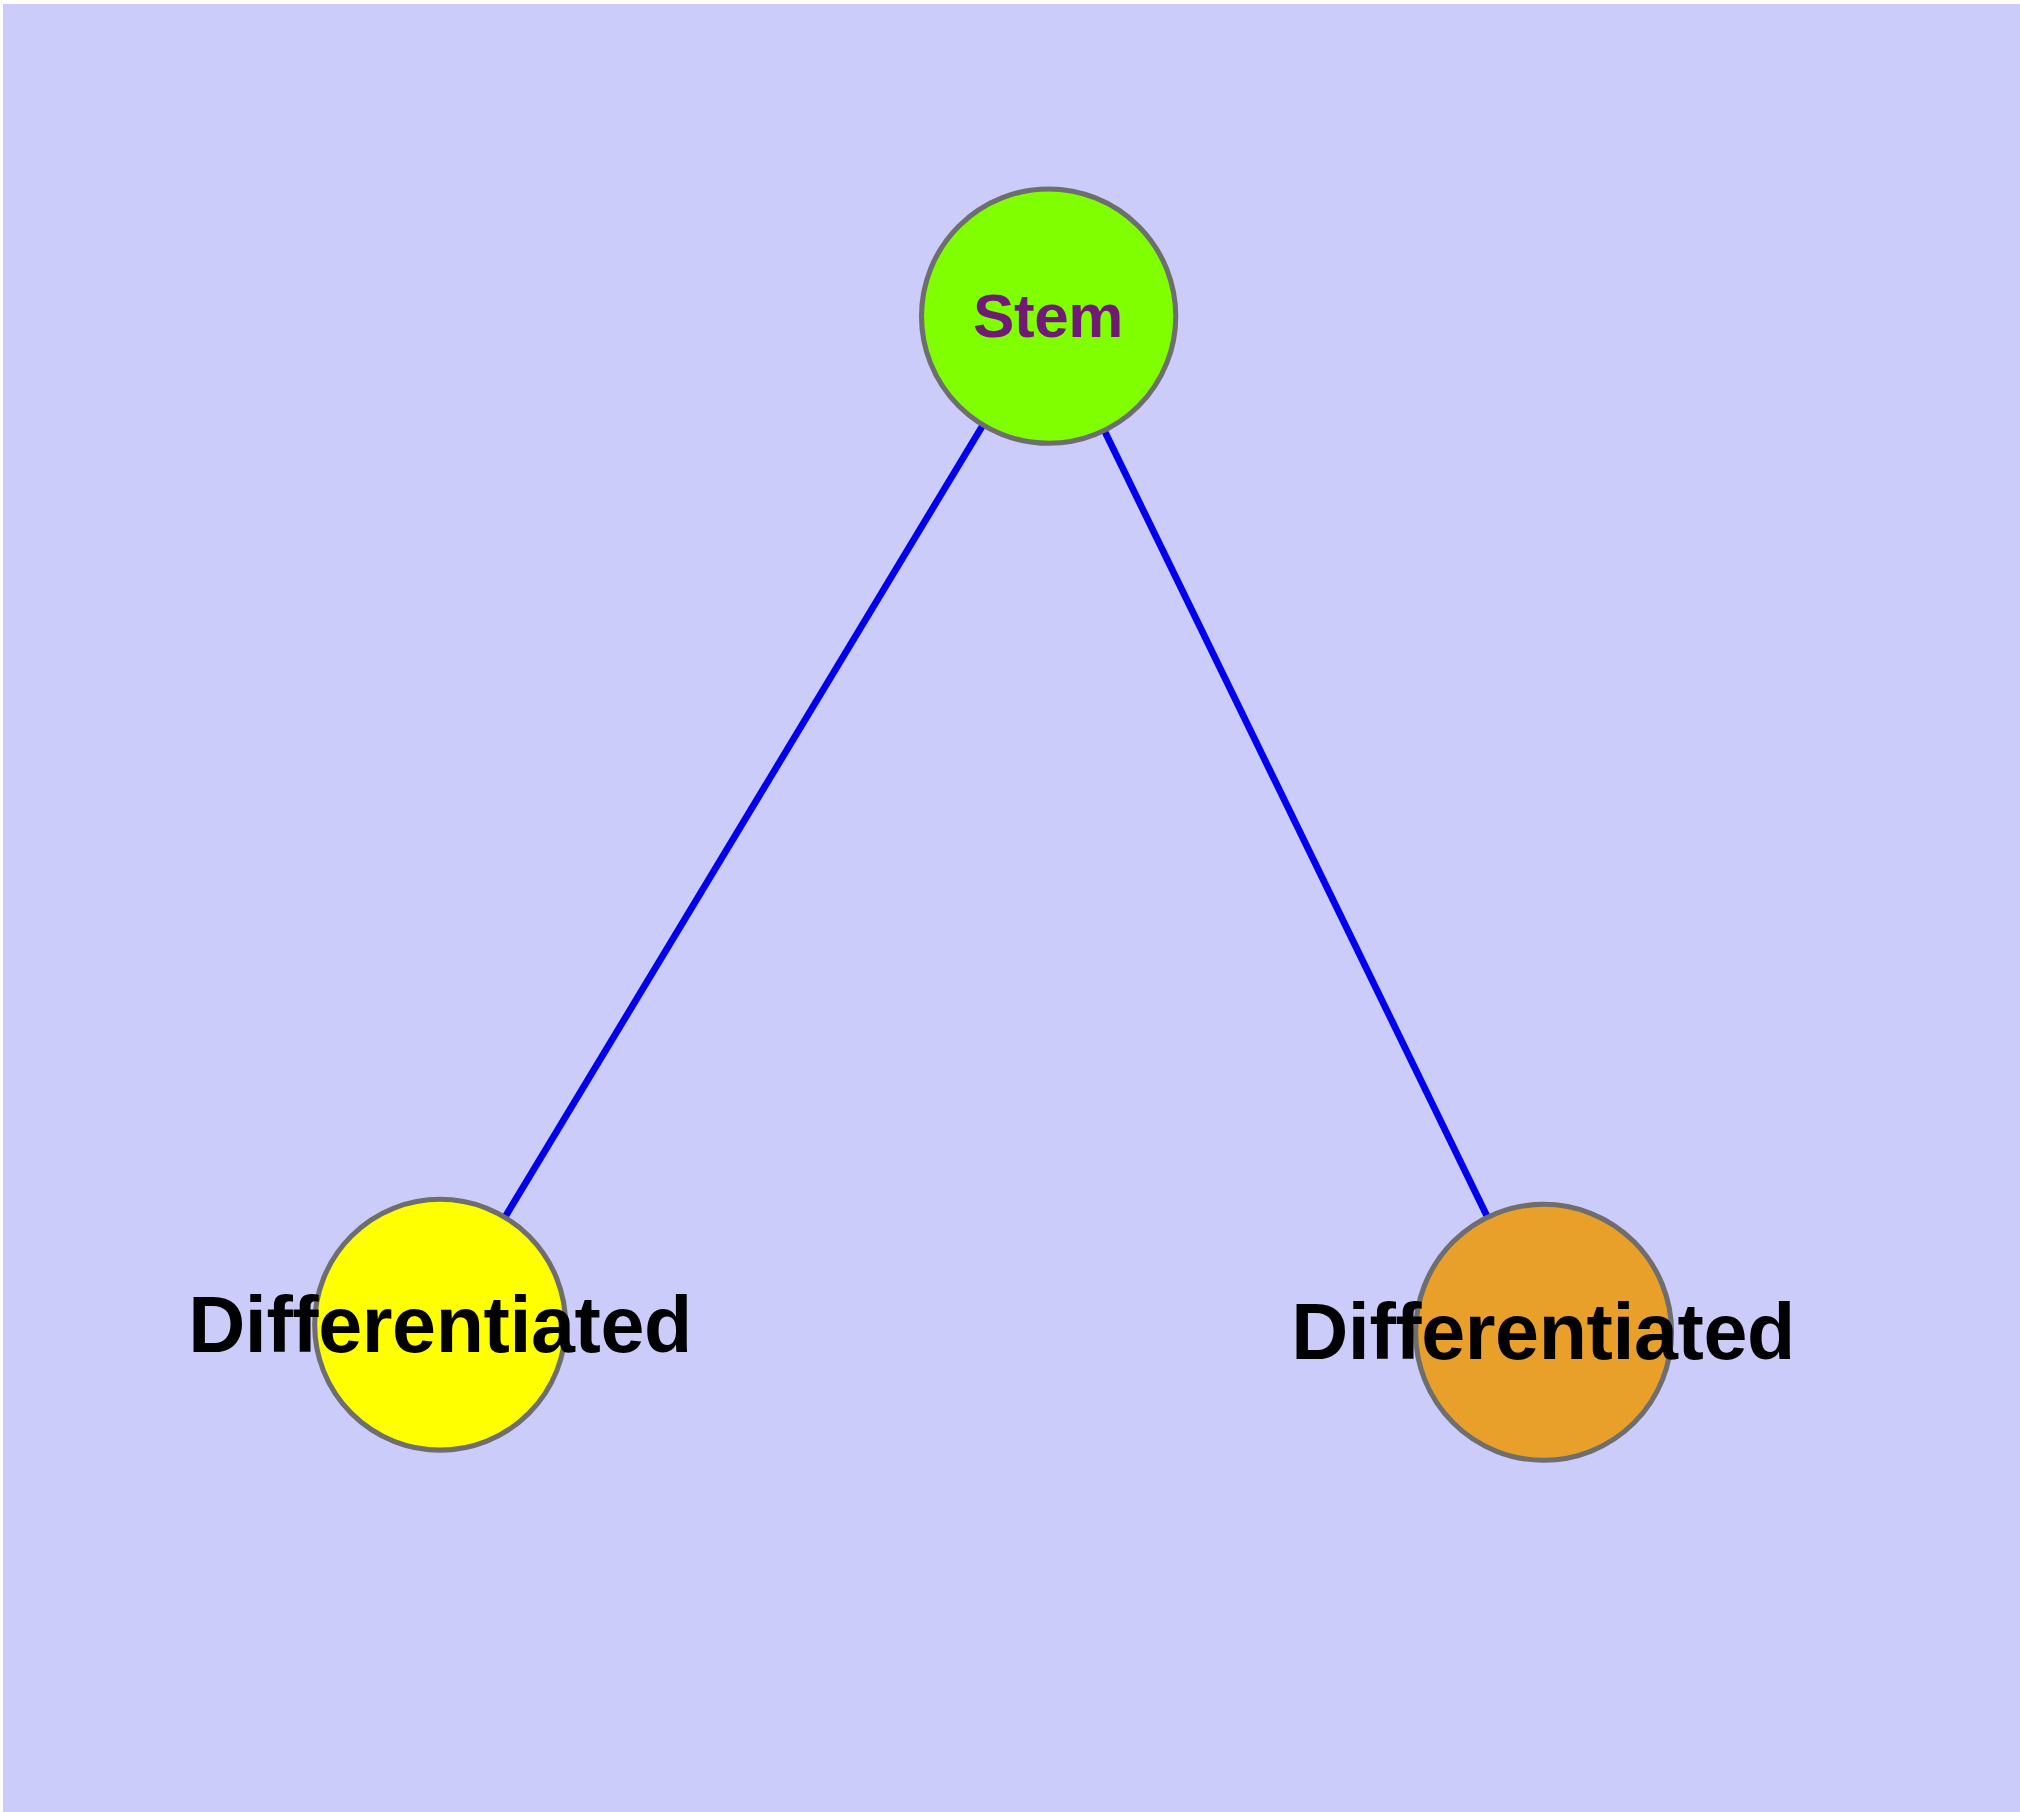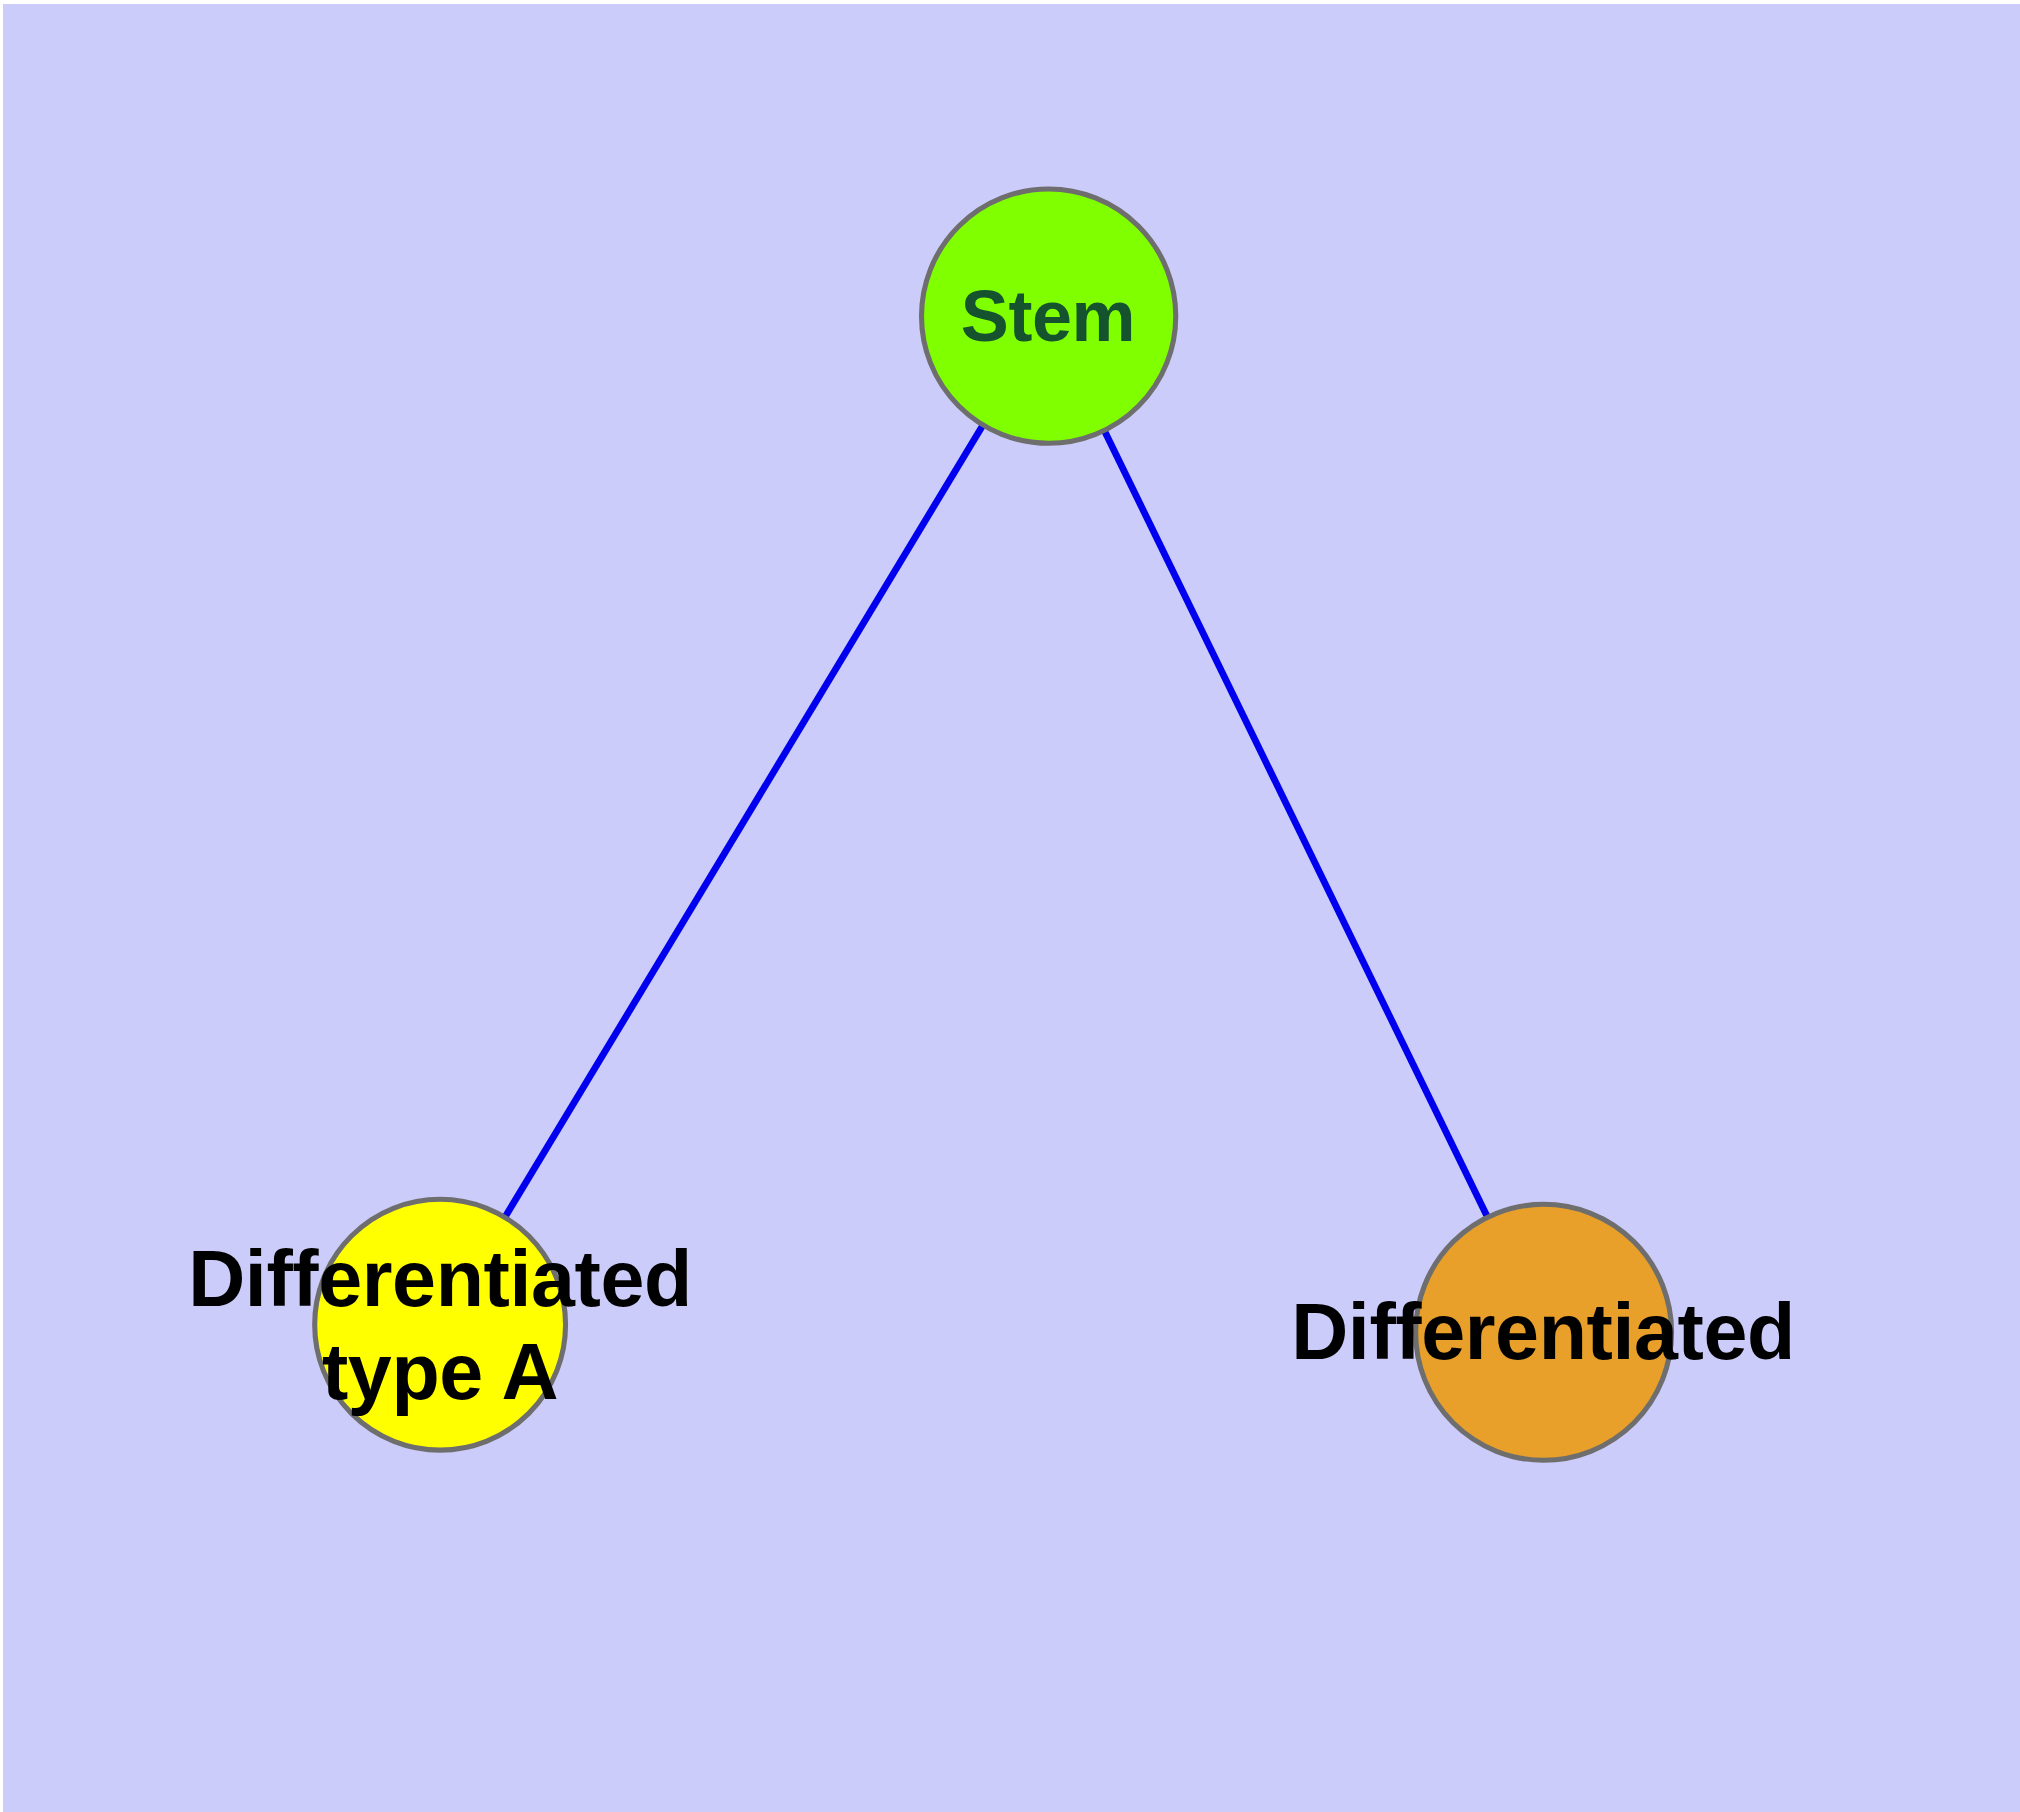--- a/index.html
+++ b/index.html
@@ -59,26 +59,25 @@
         <line x1="1303.1216513764998" y1="508.7531849322314" x2="1754.4404568925302" y2="1435.3477873529855" stroke="#0000ee" stroke-width="8" stroke-linecap="butt"></line>
       </g>
     <g id="node-layer">
         <circle cx="1237" cy="373" r="150" fill="#7fff00" stroke="#6e6e6e" stroke-width="6"></circle>
         <circle cx="519" cy="1563" r="148" fill="#ffff00" stroke="#6e6e6e" stroke-width="6"></circle>
         <circle cx="1821" cy="1572" r="151" fill="#e8a02a" stroke="#6e6e6e" stroke-width="6"></circle>
       </g>
   </svg>
 
   <div id="label-layer">
-      <div class="node-label" style="left: 1048px; top: 316px; font-size: 72px; color: #14532d;">
+      <div class="node-label" style="left: 1048px; top: 316px; font-size: 62px; color: #701a75;">
         <div>Stem</div>
       </div>
       <div class="node-label" style="left: 440px; top: 1325px; font-size: 79px; color: rgb(0, 0, 0);">
         <div>Differentiated</div>
-        <div>type A</div>
       </div>
       <div class="node-label" style="left: 1543px; top: 1332px; font-size: 79px; color: rgb(0, 0, 0);">
         <div>Differentiated</div>
       </div>
     </div>
 
 </div>
 
 
 </body></html>

